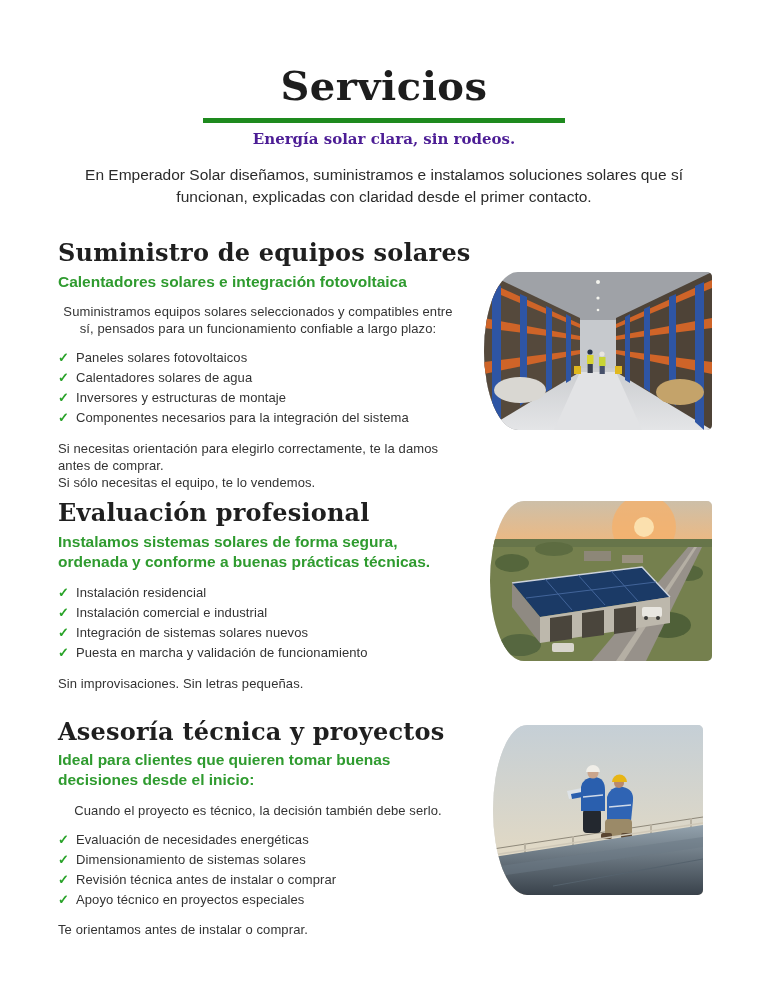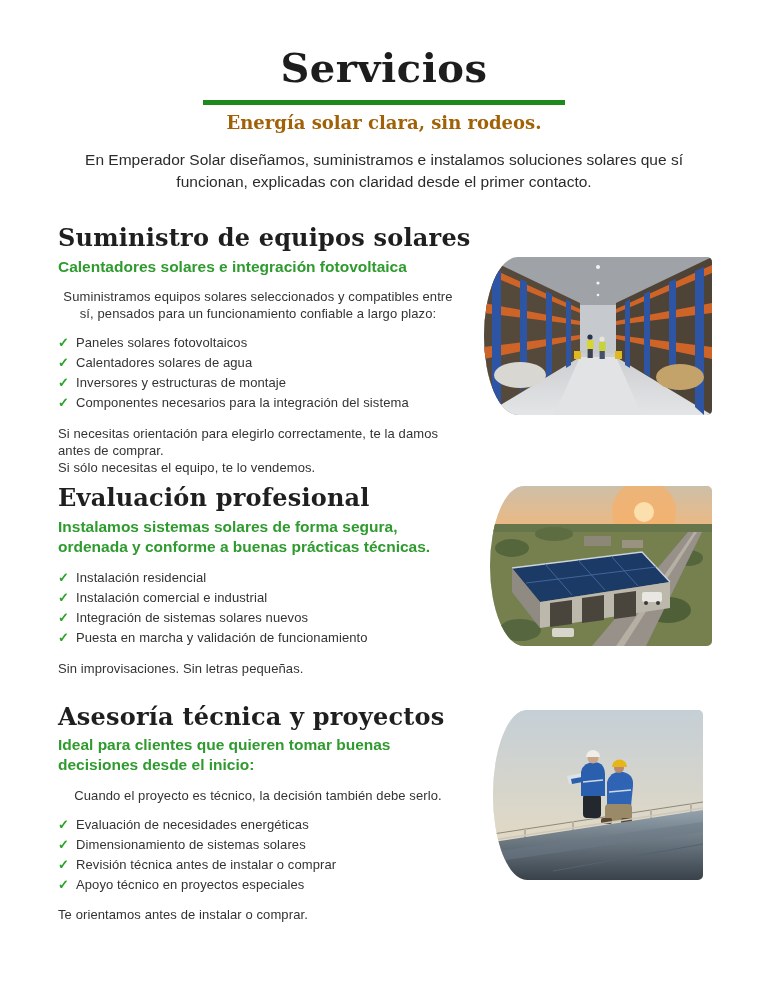--- a/index.html
+++ b/index.html
@@ -4,29 +4,29 @@
 <style>
   html,body{margin:0;padding:0;}
   body{
     width:768px;height:983px;background:#ffffff;
     font-family:"Liberation Sans",sans-serif;color:#333;
     overflow:hidden;
   }
   .page{width:768px;height:983px;position:relative;}
 
   
-  .hero{padding-top:48px;text-align:center;}
+  .hero{padding-top:66px;text-align:center;}
   .title{
     font-family:"DejaVu Serif",serif;font-weight:700;font-size:40px;
     line-height:1;color:#1d1d1d;letter-spacing:.5px;margin:0;
   }
   .rule{width:362px;height:5px;background:#1e8a1e;margin:12px auto 7px;}
   .tagline{
-    font-family:"DejaVu Serif",serif;font-weight:700;font-size:18px;
-    color:#a16207;margin:0;
+    font-family:"DejaVu Serif",serif;font-weight:700;font-size:15px;
+    color:#4c1d95;margin:0;
   }
   .intro{
     width:650px;margin:16px auto 0;font-size:15.5px;line-height:1.45;
     color:#2b2b2b;font-weight:400;text-align:center;
   }
 
   
   .section{display:flex;padding:0 56px 0 58px;align-items:flex-start;}
   .sec-1{margin-top:30px;}
   .sec-2{margin-top:8px;}

